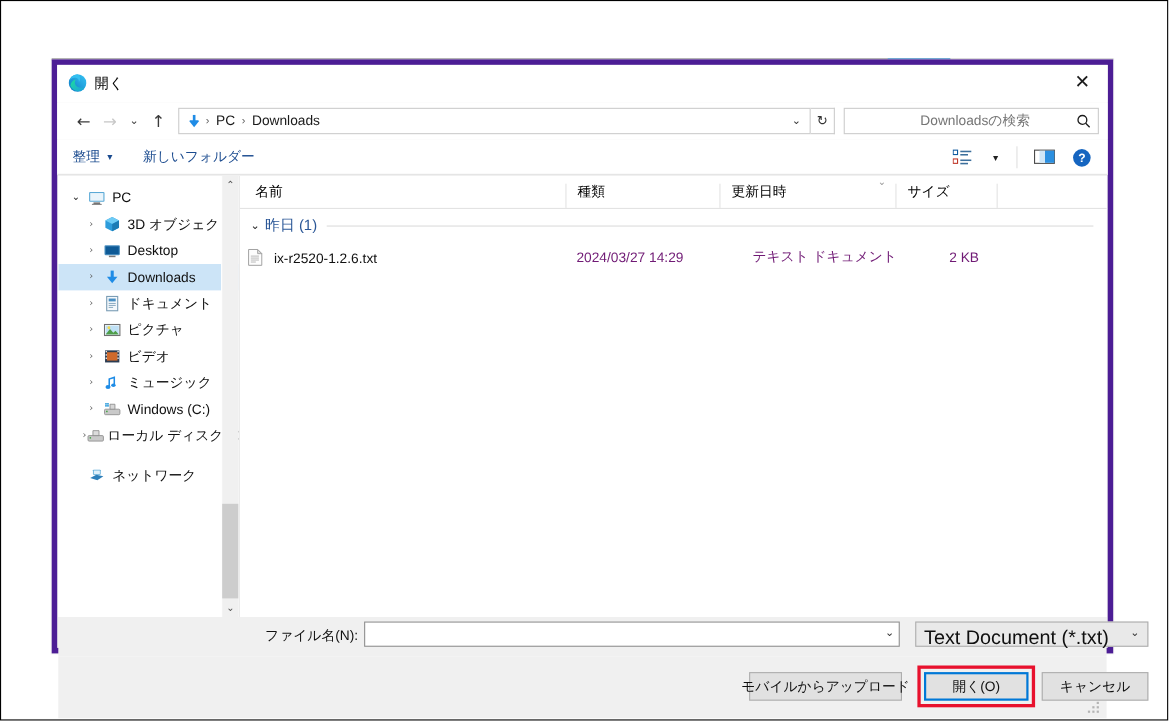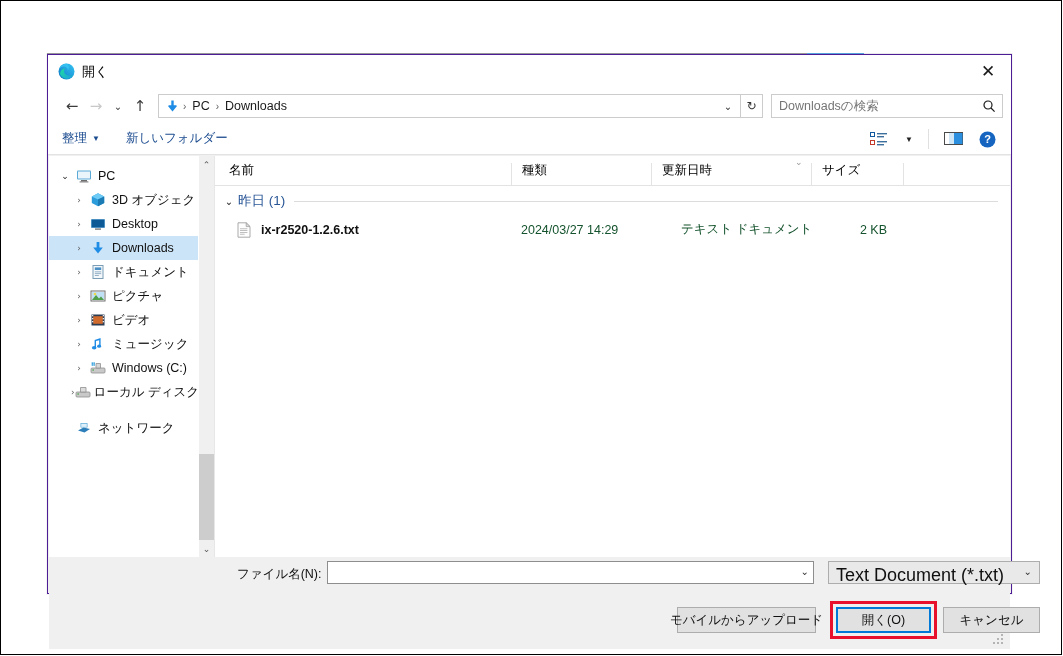--- a/index.html
+++ b/index.html
@@ -14,21 +14,21 @@
   
   .page-frame{
     position:absolute;left:0;top:0;width:1062px;height:655px;
     border:1px solid #000;box-sizing:border-box;
   }
 
   
   .dialog{
     position:absolute;left:47px;top:54px;width:965px;height:540px;
     background:#f0f0f0;
-    border:1px solid #4c1d95;
+    border:5px solid #4c1d95;
     box-sizing:border-box;
     box-shadow:0 0 0 1px rgba(0,0,0,.04);
   }
   .top-accent{
     position:absolute;left:47px;top:53px;width:965px;height:2px;
     background:#9d9d9d;
   }
   .top-accent .blue{
     position:absolute;left:760px;top:0;width:57px;height:2px;background:#5aa9e6;
   }
@@ -76,21 +76,21 @@
     position:absolute;right:1px;top:0;width:22px;height:22px;
     display:flex;align-items:center;justify-content:center;font-size:10px;color:#333;
   }
   .refresh{
     width:22px;height:24px;margin-left:0px;border:1px solid #ccc;border-left:none;
     background:#fff;display:flex;align-items:center;justify-content:center;
     font-size:12px;color:#333;box-sizing:border-box;font-family:"DejaVu Sans",sans-serif;
   }
   .searchbox{
     width:232px;height:24px;margin-left:8px;background:#fff;border:1px solid #ccc;
-    display:flex;align-items:center;box-sizing:border-box;position:relative;
+    display:flex;align-items:center;box-sizing:border-box;position:relative;justify-content:center;
   }
   .searchbox .ph{font-size:12.5px;color:#757575;padding-left:7px;}
   .search-ico{
     position:absolute;right:5px;top:3px;width:16px;height:16px;
     display:flex;align-items:center;justify-content:center;color:#333;
   }
 
   
   .cmdbar{
     position:relative;height:32px;background:#ffffff;
@@ -158,24 +158,24 @@
   }
 
   .grouphdr{
     height:30px;display:flex;align-items:center;padding-left:5px;box-sizing:border-box;
   }
   .grouphdr .g-chev{width:18px;font-size:10px;color:#1a1a1a;display:flex;align-items:center;justify-content:center;font-family:"DejaVu Sans",sans-serif;}
   .grouphdr .g-label{font-size:13.5px;color:#2b5797;white-space:nowrap;}
   .grouphdr .g-line{flex:1;height:1px;background:#dcdcdc;margin-left:9px;margin-right:12px;}
 
   .filerow{height:27px;display:flex;align-items:center;cursor:default;}
-  .filerow .f-name{display:flex;align-items:center;padding-left:18px;box-sizing:border-box;font-weight:bold;}
+  .filerow .f-name{display:flex;align-items:flex-end;padding-left:3px;box-sizing:border-box;}
   .filerow .f-ico{width:22px;display:flex;align-items:center;justify-content:center;}
   .filerow .f-txt{font-size:12.5px;color:#101010;padding-left:6px;white-space:nowrap;}
-  .filerow .cell{font-size:12.5px;color:#14532d;white-space:nowrap;box-sizing:border-box;}
+  .filerow .cell{font-size:12.5px;color:#701a75;white-space:nowrap;box-sizing:border-box;}
 
   
   .footer{
     position:absolute;left:1px;right:1px;top:502px;height:36px;background:#f0f0f0;
   }
   .fn-label{position:absolute;left:188px;top:9px;font-size:12.5px;color:#101010;white-space:nowrap;}
   .fn-input{
     position:absolute;left:278px;top:4px;width:487px;height:23px;background:#fff;
     border:1px solid #8e8e8e;box-sizing:border-box;
   }

